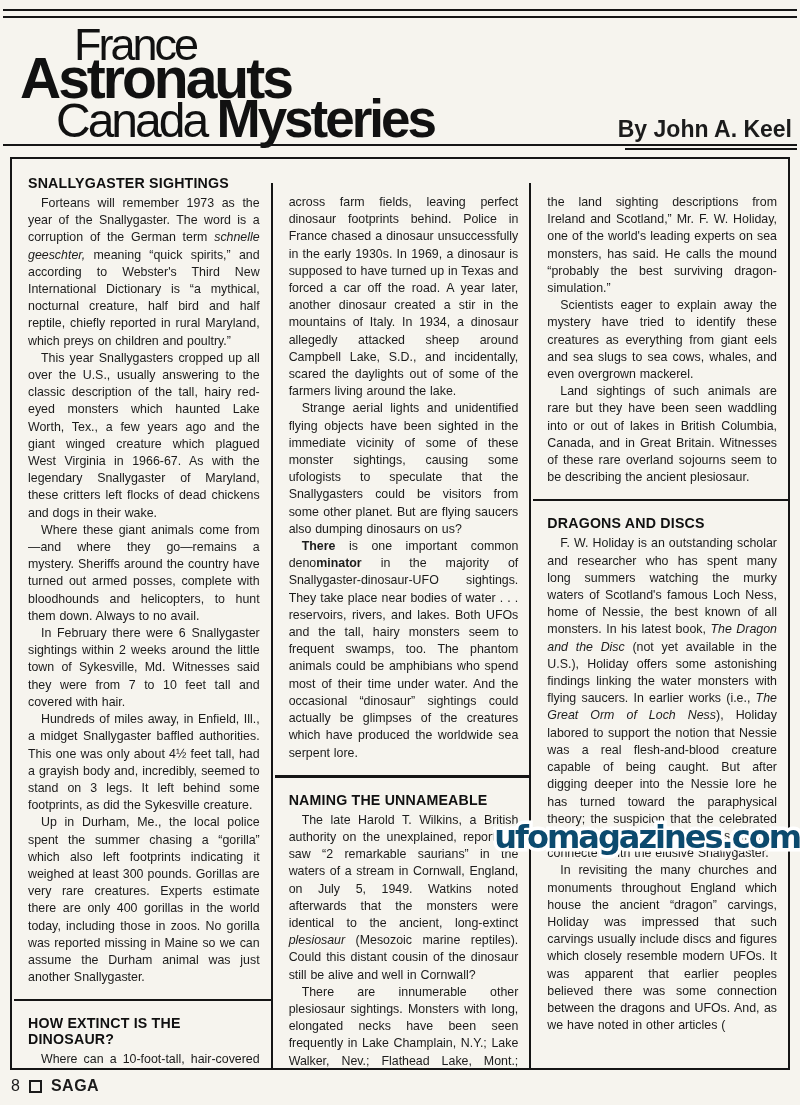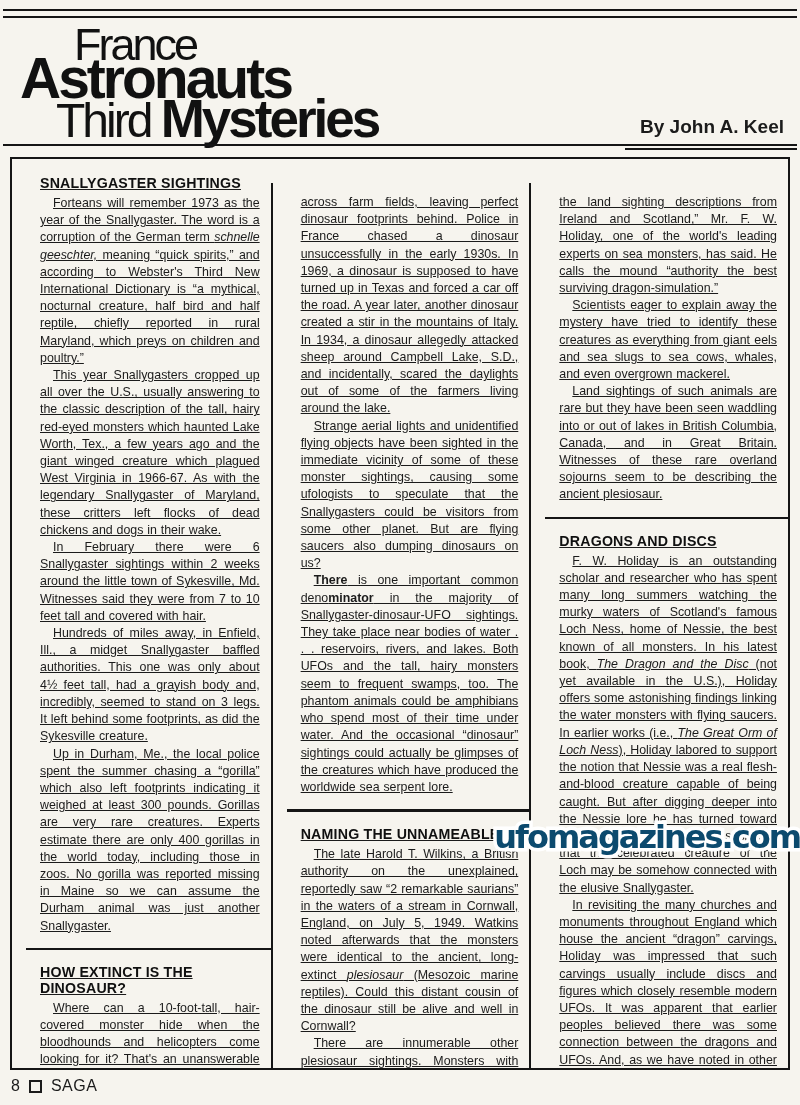--- a/index.html
+++ b/index.html
@@ -15,32 +15,32 @@
   .hrule { position: absolute; background: #151515; }
   .top-rule-1 { left: 3px; right: 3px; top: 9px; height: 2px; }
   .top-rule-2 { left: 3px; right: 3px; top: 16px; height: 2px; }
 
   .masthead-line { position: absolute; line-height: 1; white-space: nowrap; color: #111; }
   .m1 { left: 74px; top: 22px;  font-size: 45px; letter-spacing: -3px; }
   .m2 { left: 20px; top: 50px;  font-size: 57px; font-weight: bold; letter-spacing: -3px; }
   .m3 { left: 56px; top: 92px;  font-size: 48px; letter-spacing: -3px; }
   .m3 .bold-part { font-weight: bold; font-size: 53px; letter-spacing: -3px; }
 
-  .byline { position: absolute; right: 16px; top: 116px; font-size: 19px; font-weight: bold; }
+  .byline { position: absolute; right: 8px; top: 116px; font-size: 23px; font-weight: bold; }
 
   .header-rule  { left: 3px; right: 3px; top: 144px; height: 2px; }
   .byline-rule  { right: 3px; width: 172px; top: 148px; height: 2px; }
 
   .content-box {
     position: absolute; left: 10px; top: 157px;
     width: 780px; height: 913px;
     border: 2px solid #151515;
     display: flex;
   }
-  .col { width: 33.3333%; padding: 11px 11px 0 28px; overflow: hidden; text-decoration: underline; }
+  .col { width: 33.3333%; padding: 11px 11px 0 16px; overflow: hidden; }
   .col + .col { border-left: 2px solid #151515; margin-top: 24px; }
 
   .col p {
     margin: 0;
     font-size: 12.4px;
     line-height: 17.2px;
     text-align: justify;
     text-indent: 13px;
     word-spacing: 0.4px;
   }
@@ -75,62 +75,63 @@
     position: absolute; left: 11px; top: 1077px;
     display: flex; align-items: center; gap: 9px;
     font-size: 16px; color: #1b1b1b;
   }
   .footer .page-num { font-size: 16px; }
   .footer .saga-box {
     width: 13px; height: 13px;
     border: 2px solid #1b1b1b;
     display: inline-block;
   }
-  .footer .mag { font-weight: normal; letter-spacing: 0.5px; }
+  .footer .mag { font-weight: bold; letter-spacing: 0.5px; }
 </style>
 </head>
 <body>
 
 <div class="hrule top-rule-1"></div>
 <div class="hrule top-rule-2"></div>
 
 <div>
   <div class="masthead-line m1">France</div>
   <div class="masthead-line m2">Astronauts</div>
-  <div class="masthead-line m3"><span>Third </span><span class="bold-part">Mysteries</span></div>
+  <div class="masthead-line m3"><span>Canada </span><span class="bold-part">Mysteries</span></div>
 </div>
 
 <div class="byline">By John A. Keel</div>
 
 <div class="hrule header-rule"></div>
 <div class="hrule byline-rule"></div>
 
 <div class="content-box">
   <div class="col" id="col-0">
       <h3>SNALLYGASTER SIGHTINGS</h3>
       <p><span>Forteans will remember 1973 as the year of the Snallygaster. The word is a corruption of the German term </span><span class="it">schnelle geeschter,</span><span> meaning “quick spirits,” and according to Webster's Third New International Dictionary is “a mythical, nocturnal creature, half bird and half reptile, chiefly reported in rural Maryland, which preys on children and poultry.”</span></p>
       <p><span>This year Snallygasters cropped up all over the U.S., usually answering to the classic description of the tall, hairy red-eyed monsters which haunted Lake Worth, Tex., a few years ago and the giant winged creature which plagued West Virginia in 1966-67. As with the legendary Snallygaster of Maryland, these critters left flocks of dead chickens and dogs in their wake.</span></p>
+      <p><span>Where these giant animals come from—and where they go—remains a mystery. Sheriffs around the country have turned out armed posses, complete with bloodhounds and helicopters, to hunt them down. Always to no avail.</span></p>
       <p><span>In February there were 6 Snallygaster sightings within 2 weeks around the little town of Sykesville, Md. Witnesses said they were from 7 to 10 feet tall and covered with hair.</span></p>
       <p><span>Hundreds of miles away, in Enfield, Ill., a midget Snallygaster baffled authorities. This one was only about 4½ feet tall, had a grayish body and, incredibly, seemed to stand on 3 legs. It left behind some footprints, as did the Sykesville creature.</span></p>
       <p><span>Up in Durham, Me., the local police spent the summer chasing a “gorilla” which also left footprints indicating it weighed at least 300 pounds. Gorillas are very rare creatures. Experts estimate there are only 400 gorillas in the world today, including those in zoos. No gorilla was reported missing in Maine so we can assume the Durham animal was just another Snallygaster.</span></p>
       <div class="rule"></div>
       <h3>HOW EXTINCT IS THE DINOSAUR?</h3>
       <p><span>Where can a 10-foot-tall, hair-covered monster hide when the bloodhounds and helicopters come looking for it? That's an unanswerable question. Some authorities think these phantoms disappear into caves (a gigantic network of largely unexplored caves honeycomb the eastern U.S.). Others contend that such animals are a form of psychic phenomena . . . apparitions of some sort.</span></p>
     </div>
   <div class="col" id="col-1">
       <p class="cont"><span>across farm fields, leaving perfect dinosaur footprints behind. Police in France chased a dinosaur unsuccessfully in the early 1930s. In 1969, a dinosaur is supposed to have turned up in Texas and forced a car off the road. A year later, another dinosaur created a stir in the mountains of Italy. In 1934, a dinosaur allegedly attacked sheep around Campbell Lake, S.D., and incidentally, scared the daylights out of some of the farmers living around the lake.</span></p>
       <p><span>Strange aerial lights and unidentified flying objects have been sighted in the immediate vicinity of some of these monster sightings, causing some ufologists to speculate that the Snallygasters could be visitors from some other planet. But are flying saucers also dumping dinosaurs on us?</span></p>
       <p><span class="bd">There</span><span> is one important common deno</span><span class="bd">minator</span><span> in the majority of Snallygaster-dinosaur-UFO sightings. They take place near bodies of water . . . reservoirs, rivers, and lakes. Both UFOs and the tall, hairy monsters seem to frequent swamps, too. The phantom animals could be amphibians who spend most of their time under water. And the occasional “dinosaur” sightings could actually be glimpses of the creatures which have produced the worldwide sea serpent lore.</span></p>
       <div class="rule thick"></div>
       <h3>NAMING THE UNNAMEABLE</h3>
       <p><span>The late Harold T. Wilkins, a British authority on the unexplained, reportedly saw “2 remarkable saurians” in the waters of a stream in Cornwall, England, on July 5, 1949. Watkins noted afterwards that the monsters were identical to the ancient, long-extinct </span><span class="it">plesiosaur</span><span> (Mesozoic marine reptiles). Could this distant cousin of the dinosaur still be alive and well in Cornwall?</span></p>
       <p><span>There are innumerable other plesiosaur sightings. Monsters with long, elongated necks have been seen frequently in Lake Champlain, N.Y.; Lake Walker, Nev.; Flathead Lake, Mont.; Payette Lake, Id.; Okanagan Lake, Canada; Lake Iliamna, Alaska; Lake Catemaco, Mexico; and even in Lake Vorota in the Soviet Union.</span></p>
     </div>
   <div class="col" id="col-2">
-      <p class="cont"><span>the land sighting descriptions from Ireland and Scotland,” Mr. F. W. Holiday, one of the world's leading experts on sea monsters, has said. He calls the mound “authority the best surviving dragon-simulation.”</span></p>
+      <p class="cont"><span>the land sighting descriptions from Ireland and Scotland,” Mr. F. W. Holiday, one of the world's leading experts on sea monsters, has said. He calls the mound “probably the best surviving dragon-simulation.”</span></p>
       <p><span>Scientists eager to explain away the mystery have tried to identify these creatures as everything from giant eels and sea slugs to sea cows, whales, and even overgrown mackerel.</span></p>
       <p><span>Land sightings of such animals are rare but they have been seen waddling into or out of lakes in British Columbia, Canada, and in Great Britain. Witnesses of these rare overland sojourns seem to be describing the ancient plesiosaur.</span></p>
       <div class="rule"></div>
       <h3>DRAGONS AND DISCS</h3>
       <p><span>F. W. Holiday is an outstanding scholar and researcher who has spent many long summers watching the murky waters of Scotland's famous Loch Ness, home of Nessie, the best known of all monsters. In his latest book, </span><span class="it">The Dragon and the Disc</span><span> (not yet available in the U.S.), Holiday offers some astonishing findings linking the water monsters with flying saucers. In earlier works (i.e., </span><span class="it">The Great Orm of Loch Ness</span><span>), Holiday labored to support the notion that Nessie was a real flesh-and-blood creature capable of being caught. But after digging deeper into the Nessie lore he has turned toward the paraphysical theory; the suspicion that the celebrated creature of the Loch may be somehow connected with the elusive Snallygaster.</span></p>
       <p><span>In revisiting the many churches and monuments throughout England which house the ancient “dragon” carvings, Holiday was impressed that such carvings usually include discs and figures which closely resemble modern UFOs. It was apparent that earlier peoples believed there was some connection between the dragons and UFOs. And, as we have noted in other articles (</span></p>
     </div>
 </div>
 
 <div class="watermark">ufomagazines.com</div>

